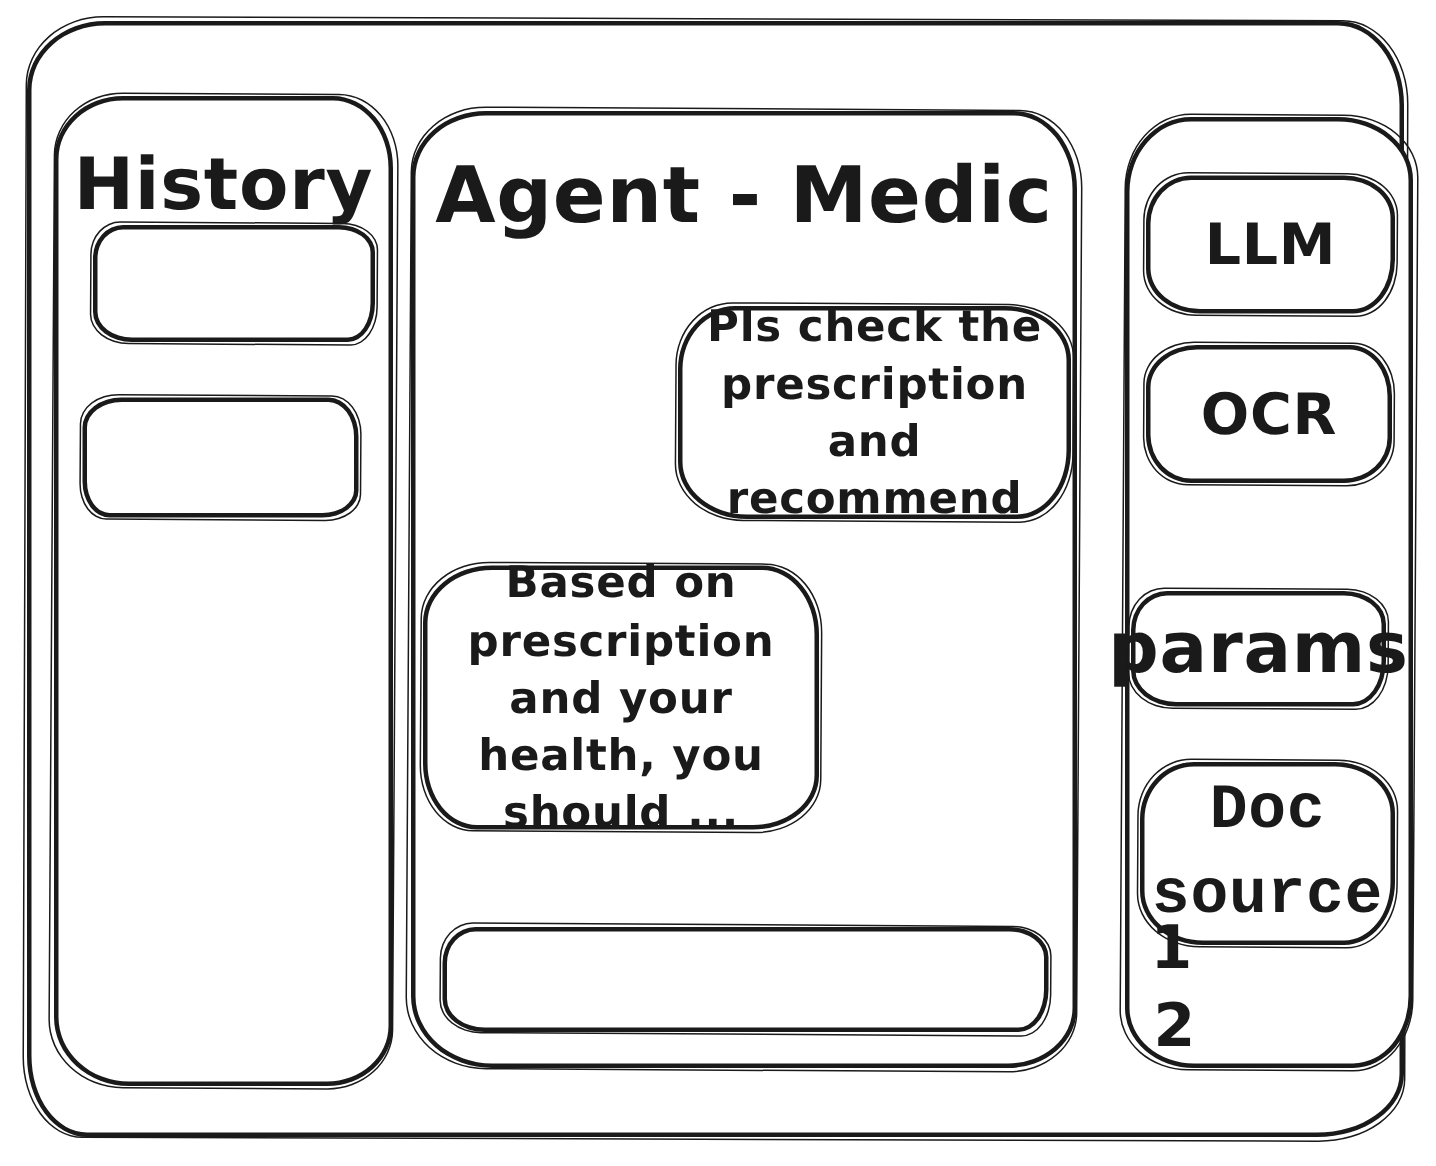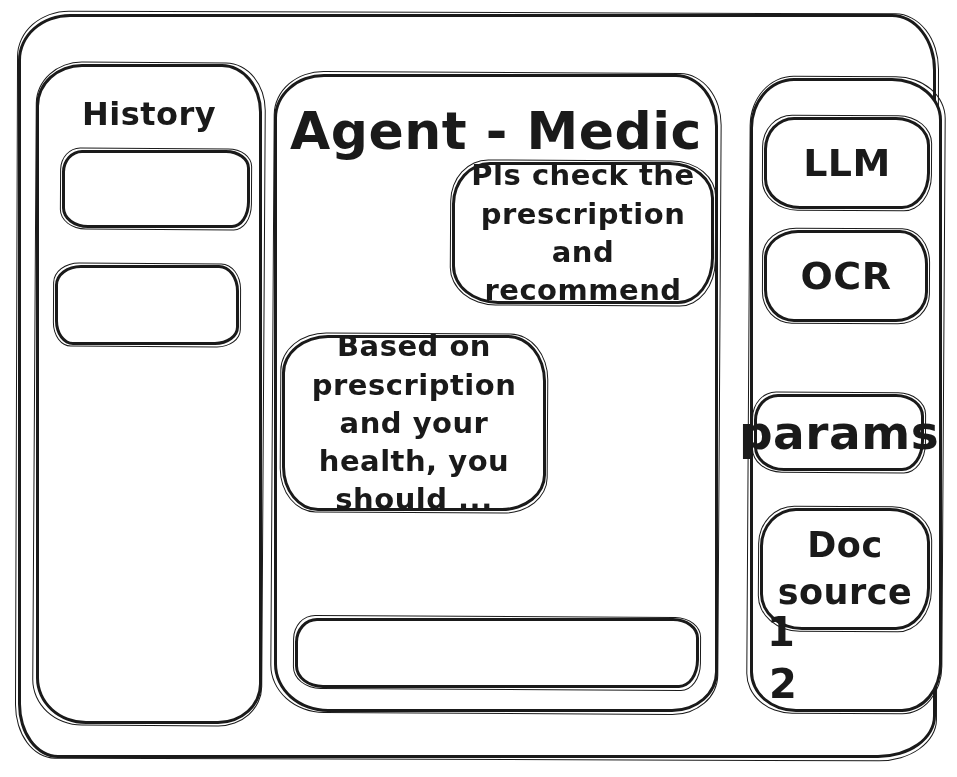--- a/index.html
+++ b/index.html
@@ -33,21 +33,21 @@
   }
   .frame::before { transform: rotate(0.18deg); }
 
   
   .history-panel {
     left: 15px; top: 47px; width: 226px; height: 660px;
     border-radius: 46px 40px 44px 50px / 42px 48px 40px 46px;
   }
   .panel-title {
     text-align: center;
-    font-size: 32px;
+    font-size: 48px;
     margin-top: 28px;
   }
   .hitem {
     border-radius: 20px 24px 18px 26px / 22px 18px 26px 20px;
   }
   .hitem.i1 { left: 23px; top: 83px;  width: 188px; height: 78px; }
   .hitem.i2 { left: 16px; top: 198px; width: 184px; height: 80px; border-radius: 26px 20px 24px 18px / 20px 26px 18px 24px; }
 
   
   .chat-panel {
@@ -59,20 +59,21 @@
     font-size: 52px;
     margin-top: 24px;
   }
   .bubble {
     display: flex; align-items: center; justify-content: center;
     text-align: center;
     white-space: pre-line;
     font-size: 29px;
     line-height: 1.32;
     padding: 6px 10px;
+    margin-top: 42px;
   }
   .bubble.user {
     left: 175px; top: 85px; width: 262px; height: 142px;
     border-radius: 38px 44px 36px 46px / 42px 36px 46px 38px;
   }
   .bubble.assistant {
     left: 5px; top: 258px; width: 264px; height: 176px;
     border-radius: 46px 38px 44px 36px / 38px 46px 36px 44px;
   }
   .chat-input {
@@ -88,21 +89,21 @@
   }
   .tool-btn {
     display: flex; align-items: center; justify-content: center;
     text-align: center;
     font-size: 38px;
     padding: 4px 8px;
   }
   .tool-btn.llm    { left: 11px; top: 36px;  width: 166px; height: 92px;  border-radius: 30px 34px 28px 36px / 32px 28px 36px 30px; }
   .tool-btn.ocr    { left: 11px; top: 149px; width: 164px; height: 92px;  border-radius: 34px 28px 32px 30px / 28px 34px 30px 32px; }
   .tool-btn.params { left: 1px;  top: 313px; width: 170px; height: 77px;  border-radius: 24px 28px 22px 30px / 26px 22px 30px 24px; font-size: 47px; }
-  .tool-btn.doc    { left: 7px;  top: 427px; width: 170px; height: 122px; border-radius: 36px 40px 34px 42px / 38px 34px 42px 36px; font-size: 35px; line-height: 1.35; }
+  .tool-btn.doc    { left: 7px;  top: 427px; width: 170px; height: 122px; border-radius: 36px 40px 34px 42px / 38px 34px 42px 36px; font-size: 42px; line-height: 1.35; font-family: Liberation Mono, monospace; }
   .doc-num {
     position: absolute;
     font-size: 40px;
     z-index: 3;
   }
   .doc-num.n1 { left: 14px; top: 528px; }
   .doc-num.n2 { left: 16px; top: 580px; }
 </style>
 </head>
 <body>

